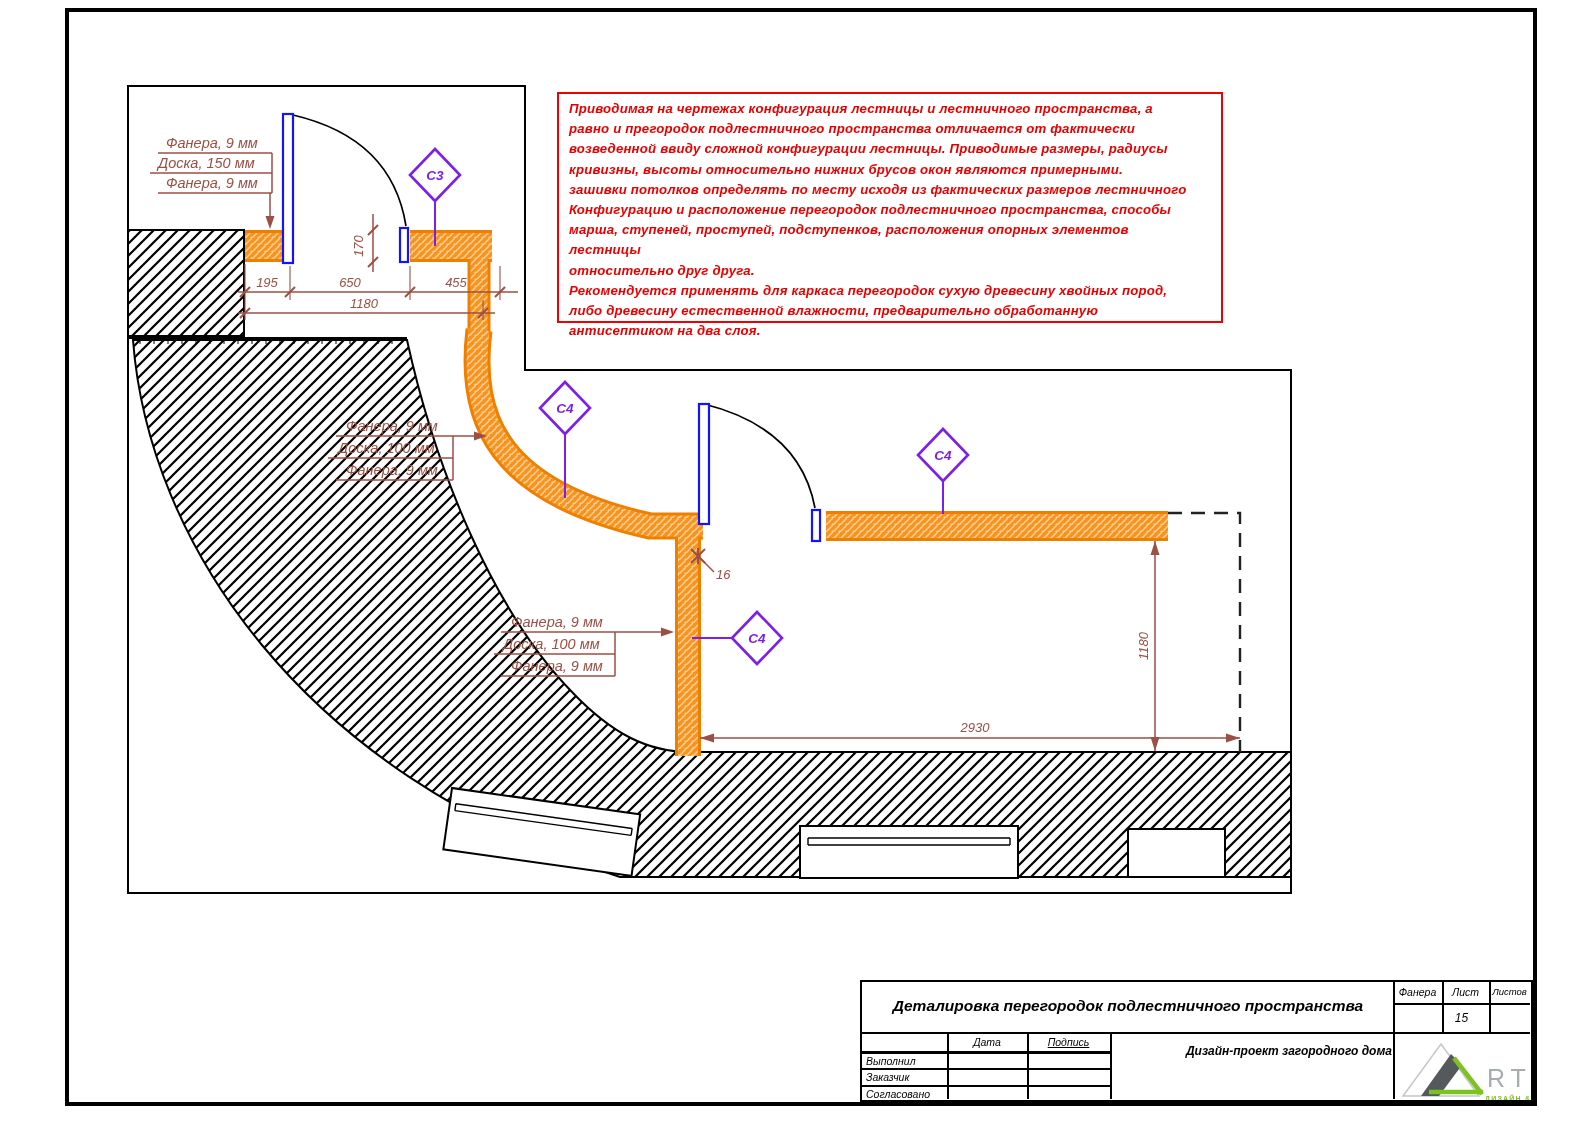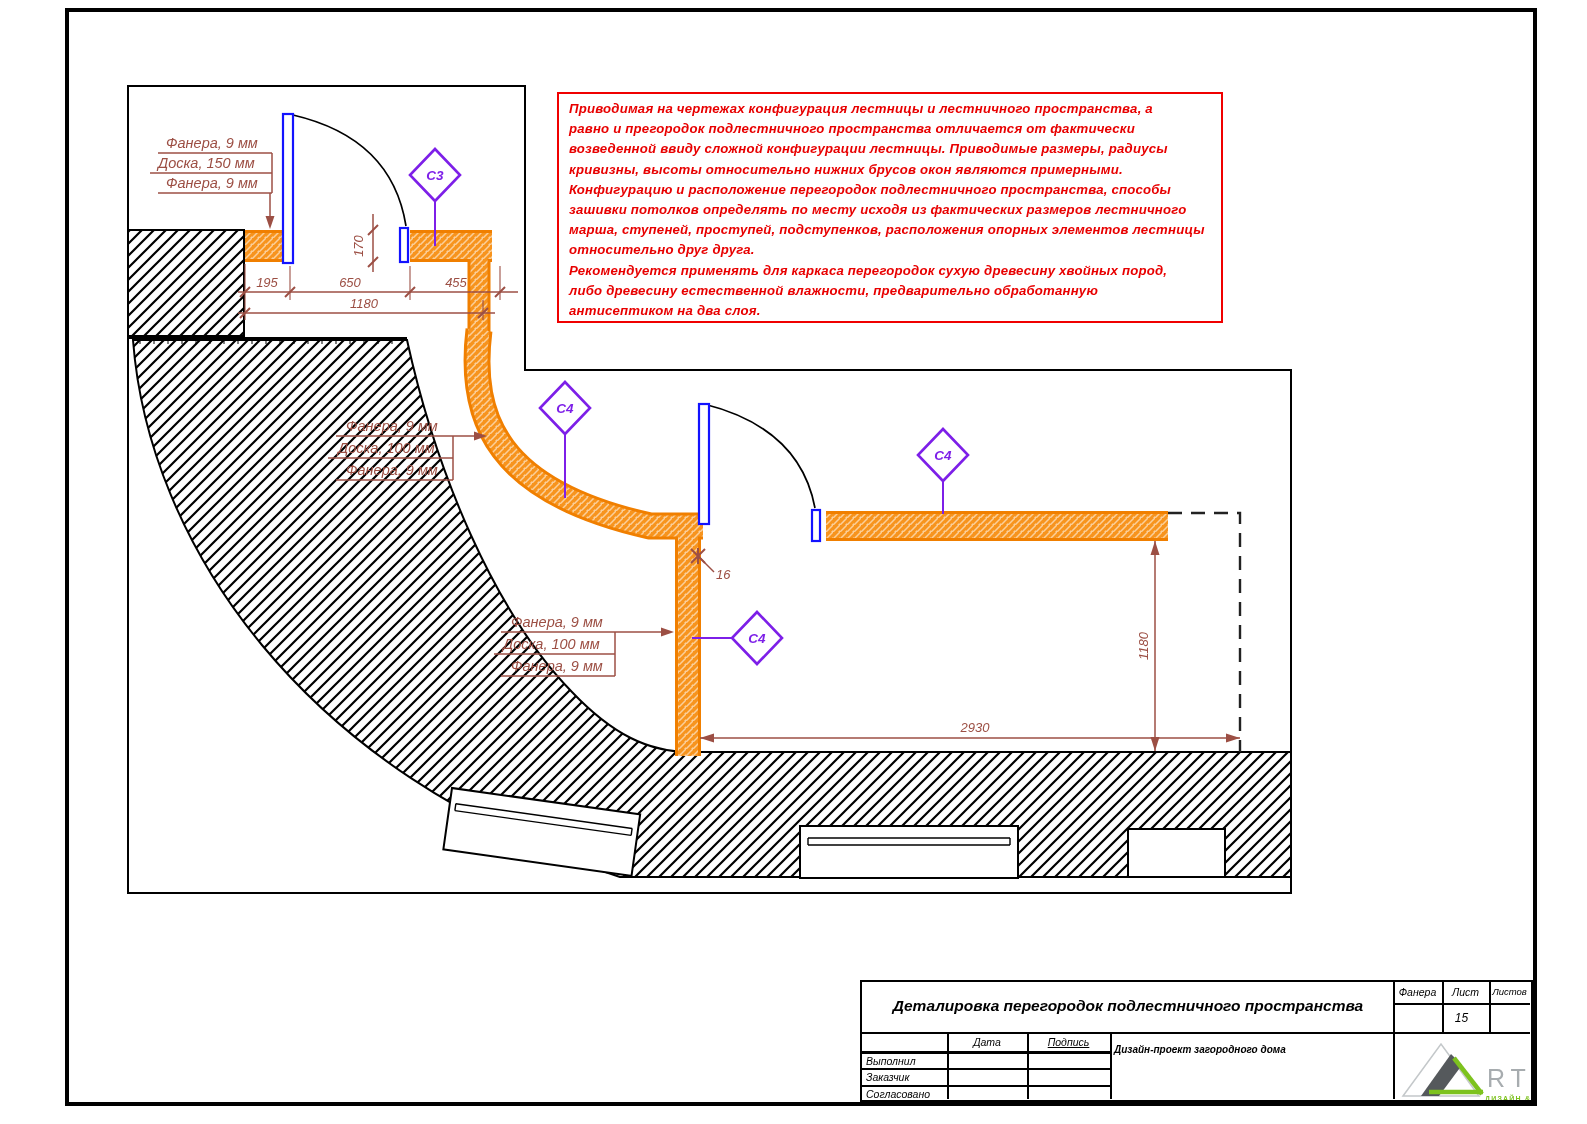--- a/index.html
+++ b/index.html
@@ -10,29 +10,29 @@
   .page *{box-sizing:border-box;}
   svg text{font-family:"Liberation Sans","DejaVu Sans",sans-serif;}
   .dim-t{fill:#9C4F44;font-style:italic;font-size:13px;}
   .lbl-t{fill:#9C4F44;font-style:italic;font-size:14.5px;}
   .mark-t{fill:#7D1FE8;font-style:italic;font-size:13.5px;font-weight:bold;}
   
   .note{
     position:absolute;left:557px;top:92px;width:666px;height:231px;
     border:2px solid #F00000;background:#fff;color:#E80000;
     font-style:italic;font-size:13.2px;line-height:20.2px;font-weight:bold;
-    padding:5px 0 0 10px;letter-spacing:0.2px;
+    padding:5px 20px 0 10px;letter-spacing:0.2px;
   }
   
   .tb{position:absolute;left:860px;top:980px;width:673px;height:122px;
       border:2.5px solid #000;background:#fff;overflow:hidden;}
   .tb .ln{position:absolute;background:#000;}
   .tb .txt{position:absolute;color:#000;font-style:italic;white-space:nowrap;}
   .tb-title{font-size:15.5px;font-weight:bold;text-align:center;}
-  .tb-proj{font-size:10px;font-weight:bold;text-align:left;}
+  .tb-proj{font-size:12px;font-weight:bold;text-align:right;}
   .tb-small{font-size:10.5px;}
   .tb-cell-head{font-size:10.5px;text-align:center;}
   .logo-cell{position:absolute;left:533px;top:52px;width:140px;height:70px;overflow:hidden;}
 </style>
 </head>
 <body>
 
 <div class="page">
 
   <svg width="1587" height="1124" viewBox="0 0 1587 1124" style="position:absolute;left:0;top:0;">
@@ -251,22 +251,22 @@
       <polygon points="757,612 782,638 757,664 732,638" fill="#fff" stroke="#7D1FE8" stroke-width="2.6"></polygon>
       <text class="mark-t" text-anchor="middle" x="757" y="643">C4</text>
     </g>
   </svg>
 
   <div class="note">
     <div>Приводимая на чертежах конфигурация лестницы и лестничного пространства, а</div>
     <div>равно и прегородок подлестничного пространства отличается от фактически</div>
     <div>возведенной ввиду сложной конфигурации лестницы. Приводимые размеры, радиусы</div>
     <div>кривизны, высоты относительно нижних брусов окон являются примерными.</div>
+    <div>зашивки потолков определять по месту исходя из фактических размеров лестничного</div>
     <div>Конфигурацию и расположение перегородок подлестничного пространства, способы</div>
-    <div>зашивки потолков определять по месту исходя из фактических размеров лестничного</div>
     <div>марша, ступеней, проступей, подступенков, расположения опорных элементов лестницы</div>
     <div>относительно друг друга.</div>
     <div>Рекомендуется применять для каркаса перегородок сухую древесину хвойных пород,</div>
     <div>либо древесину естественной влажности, предварительно обработанную</div>
     <div>антисептиком на два слоя.</div>
   </div>
 
   <div class="tb">
 
     <div class="ln" style="left:0;top:50px;width:668px;height:2px;"></div>

